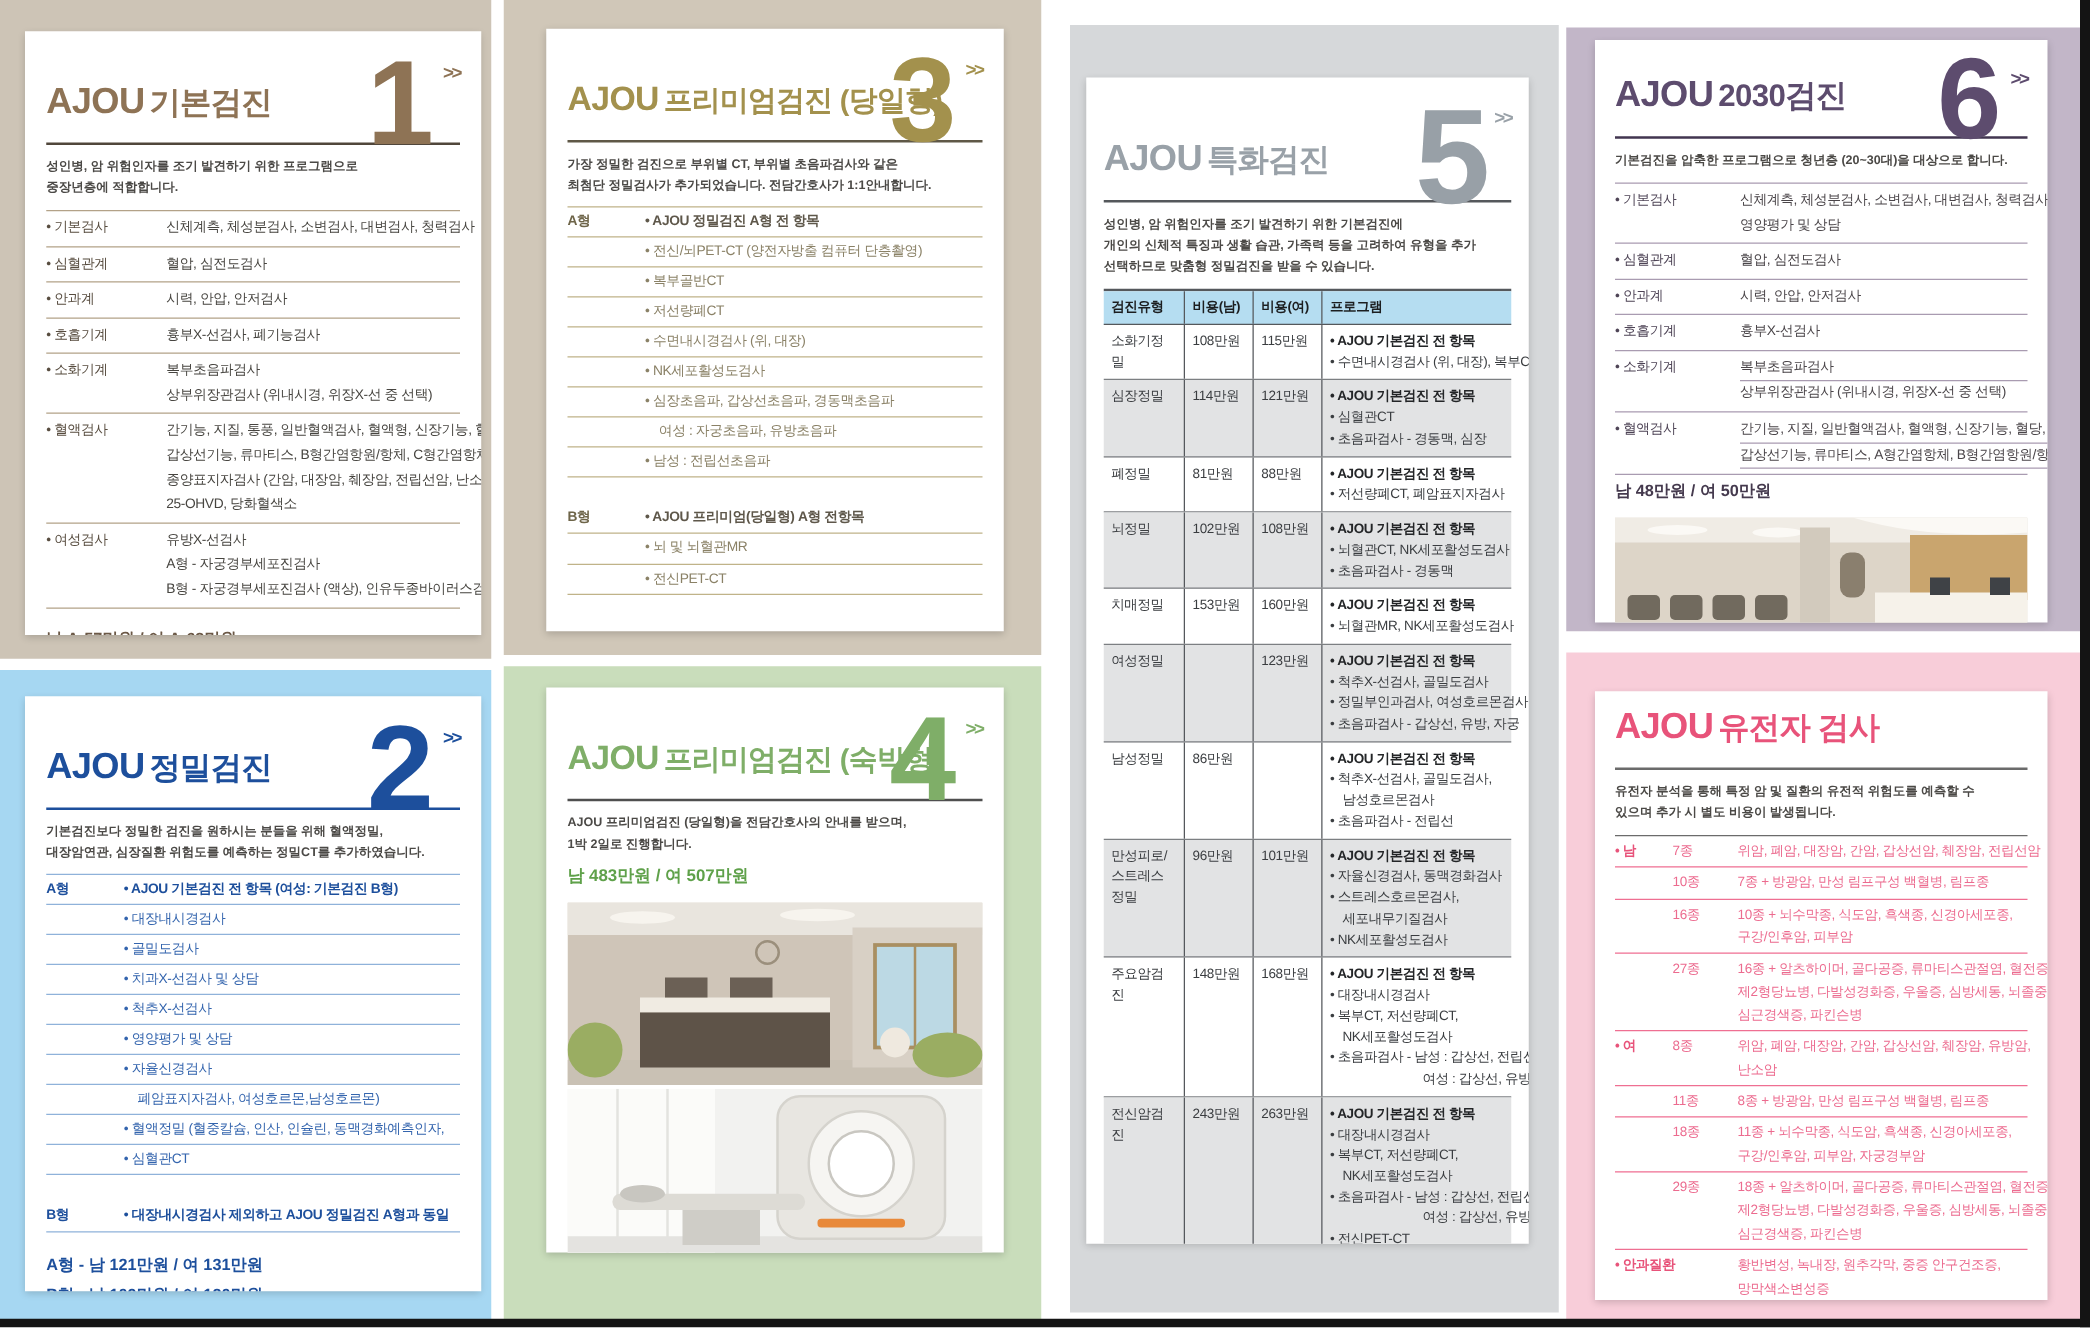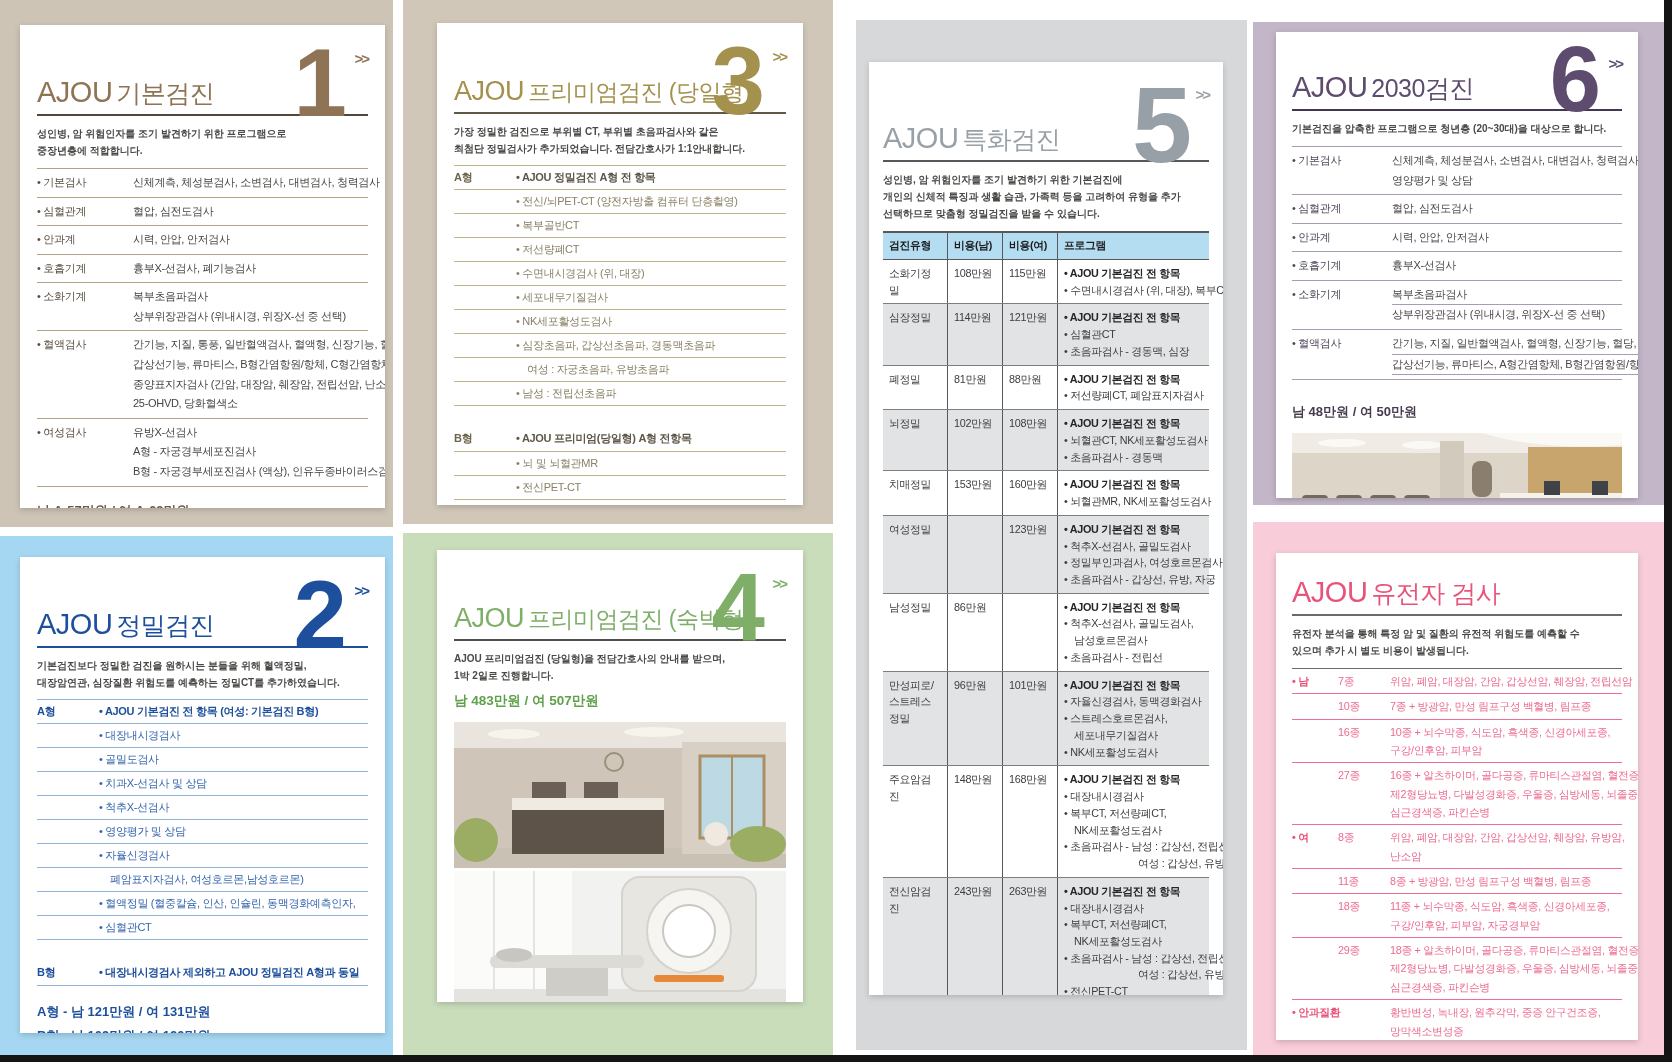--- a/index.html
+++ b/index.html
@@ -21,21 +21,21 @@
   #p4 .card{left:34px;top:17px;width:366px;height:452px;padding:13px 17px 0}
   #p5{left:856px;top:20px;width:391px;height:1030px;background:#d6d8da}
   #p5 .card{left:13px;top:42px;width:354px;height:933px;padding:12px 14px}
   #p6{left:1253px;top:22px;width:411px;height:483px;background:#c2b6c8}
   #p6 .card{left:23px;top:10px;width:362px;height:466px;padding:11px 16px 0}
   #p7{left:1253px;top:522px;width:411px;height:534px;background:#f8cdd9}
   #p7 .card{left:23px;top:31px;width:362px;height:487px;padding:13px 16px}
 
   
   .head{position:relative;height:76px}
-  .head .ttl{position:absolute;left:0;bottom:4px;font-weight:normal;letter-spacing:-.5px;white-space:nowrap}
+  .head .ttl{position:absolute;left:0;bottom:16px;font-weight:bold;letter-spacing:-.5px;white-space:nowrap}
   .ttl .en{font-size:29px}
   .ttl .ko{font-size:25px}
   .big{position:absolute;right:24px;bottom:-8px;font-size:96px;font-weight:bold;line-height:.8;letter-spacing:-3px}
   .arr{position:absolute;right:0;top:12px;font-size:15px;font-weight:bold;letter-spacing:-2px}
   .rule{height:2px}
 
   .sub{margin-top:9px;font-size:10px;line-height:1.7;font-weight:bold;color:#4b4946;white-space:nowrap}
 
   
   .kv{margin-top:9px}
@@ -87,21 +87,21 @@
   #p5 .rule{background:#55585c}
   #p5 .head{height:86px}
 
   #p6 .ttl,#p6 .big,#p6 .arr{color:#5d4c6e}
   #p6 .rule{background:#423650}
   #p6 .head{height:66px}
   #p6 .big{font-size:92px}
   #p6 .krow{border-color:#a99bb1;color:#4a4549}
   #p6 .kl{color:#4e4456}
   #p6 .sep{border-bottom:1px solid #a99bb1}
-  #p6 .price{color:#453a4e;margin-top:20px}
+  #p6 .price{color:#453a4e;margin-top:1px}
 
   #p7 .ttl{color:#e8537a}
   #p7 .rule{background:#6b6b6b}
   #p7 .head{height:48px}
 
   
   .t5{margin-top:9px;border-top:2px solid #55585c;border-bottom:2px solid #fca5a5;font-size:10.8px;letter-spacing:-.3px}
   .t5h,.t5r{display:grid;grid-template-columns:64px 55px 55px 1fr}
   .t5h{background:#b5ddf1;font-weight:bold;color:#1c1e20;border-bottom:1px solid #55585c}
   .t5h span{padding:6px 6px;white-space:nowrap}
@@ -297,24 +297,20 @@
             <span></span>
             <span>• 복부골반CT</span>
           </div>
         <div class="grow">
             <span></span>
             <span>• 저선량폐CT</span>
           </div>
         <div class="grow">
             <span></span>
             <span>• 수면내시경검사 (위, 대장)</span>
-          </div>
-        <div class="grow">
-            <span></span>
-            <span>• 세포내무기질검사</span>
           </div>
         <div class="grow">
             <span></span>
             <span>• NK세포활성도검사</span>
           </div>
         <div class="grow">
             <span></span>
             <span>• 심장초음파, 갑상선초음파, 경동맥초음파</span>
           </div>
         <div class="grow">

